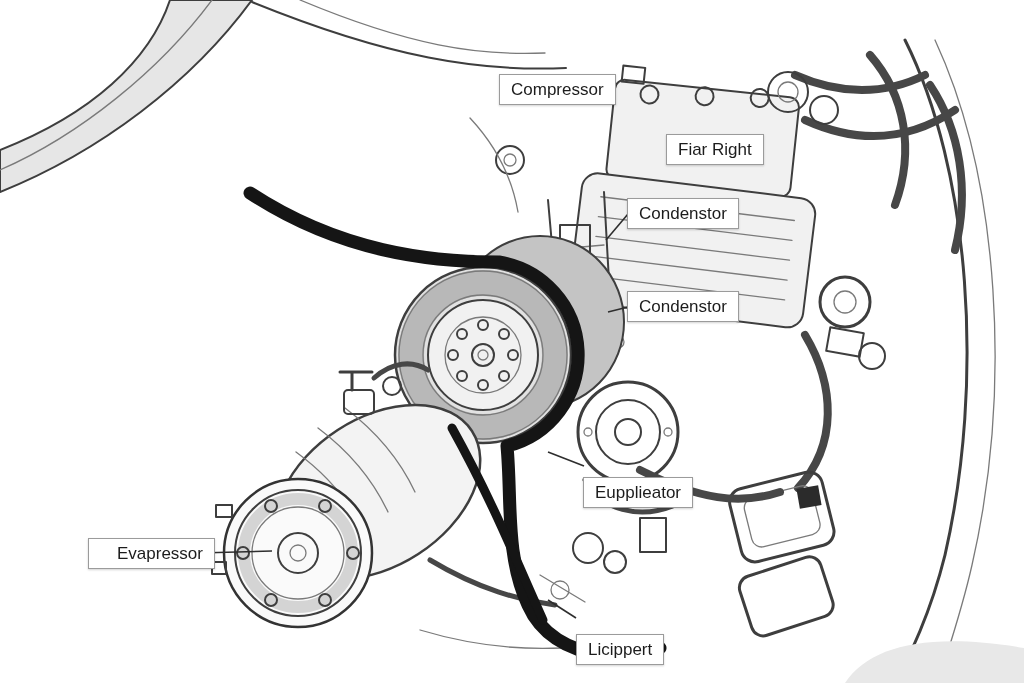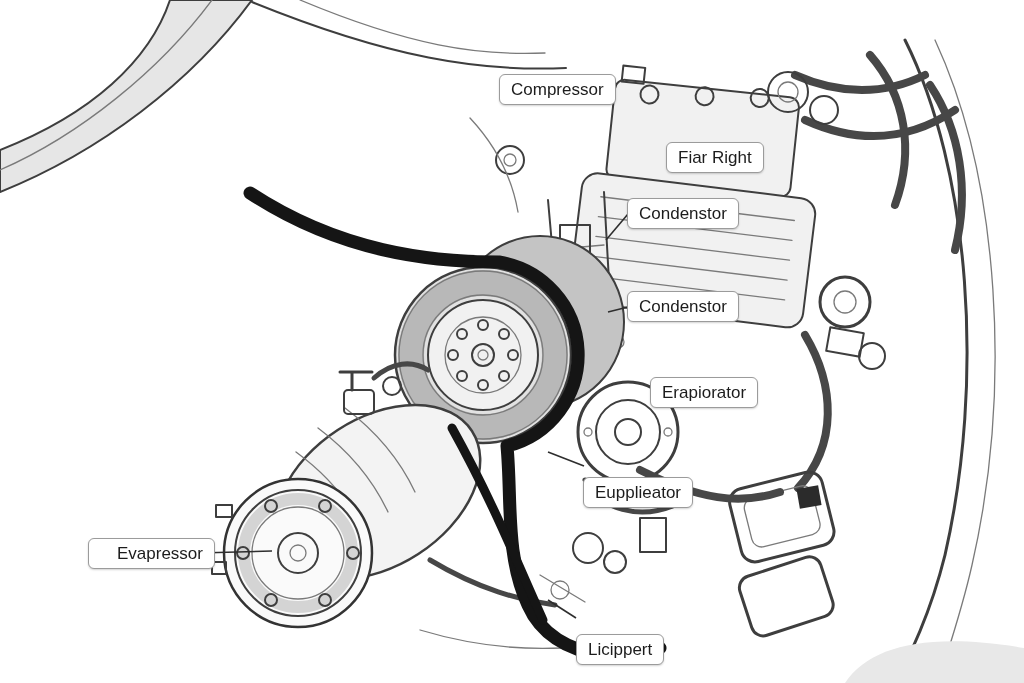--- a/index.html
+++ b/index.html
@@ -8,21 +8,21 @@
     width:1024px;height:683px;
     overflow:hidden;
     background:#ffffff;
     font-family:"Liberation Sans", sans-serif;
   }
   .stage svg{position:absolute;left:0;top:0;}
   .label{
     position:absolute;
     background:#ffffff;
     border:1px solid #9b9b9b;
-    border-radius:6px;
+    border-radius:0;
     padding:4px 11px;
     font-size:17px;
     line-height:1.25;
     color:#1c1c1c;
     white-space:nowrap;
     box-shadow:0 1px 2px rgba(0,0,0,0.18);
   }
   
   .ln{fill:none;stroke:#3e3e3e;stroke-width:2;stroke-linecap:round;stroke-linejoin:round;}
   .ln-thin{fill:none;stroke:#7a7a7a;stroke-width:1.3;stroke-linecap:round;}
@@ -179,27 +179,26 @@
       <line class="leader" x1="199" y1="553" x2="272" y2="551"></line>
       <line class="leader" x1="576" y1="618" x2="548" y2="600"></line>
       <line class="leader" x1="584" y1="466" x2="548" y2="452"></line>
       <line class="leader" x1="628" y1="307" x2="608" y2="312"></line>
       <line class="leader" x1="628" y1="214" x2="606" y2="240"></line>
     </g>
   </svg>
 
   <div class="label" style="left:499px; top:74px;">Compressor</div>
 
-  <div class="label" style="left:666px; top:142px;">Fiar Right</div>
+  <div class="label" style="left:666px; top:134px;">Fiar Right</div>
 
   <div class="label" style="left:627px; top:198px;text-align:center;">Condenstor</div>
 
   <div class="label" style="left:627px; top:291px;">Condenstor</div>
 
-  <div class="label" style="left:650px; top:377px;">Erapiorator</div>
 
   <div class="label" style="left:583px; top:450px;margin-top:27px;">Eupplieator</div>
 
   <div class="label" style="left:88px; top:538px;padding-left:28px;">Evapressor</div>
 
   <div class="label" style="left:576px; top:606px;margin-top:28px;">Licippert</div>
 
 </div>
 
 </body></html>

